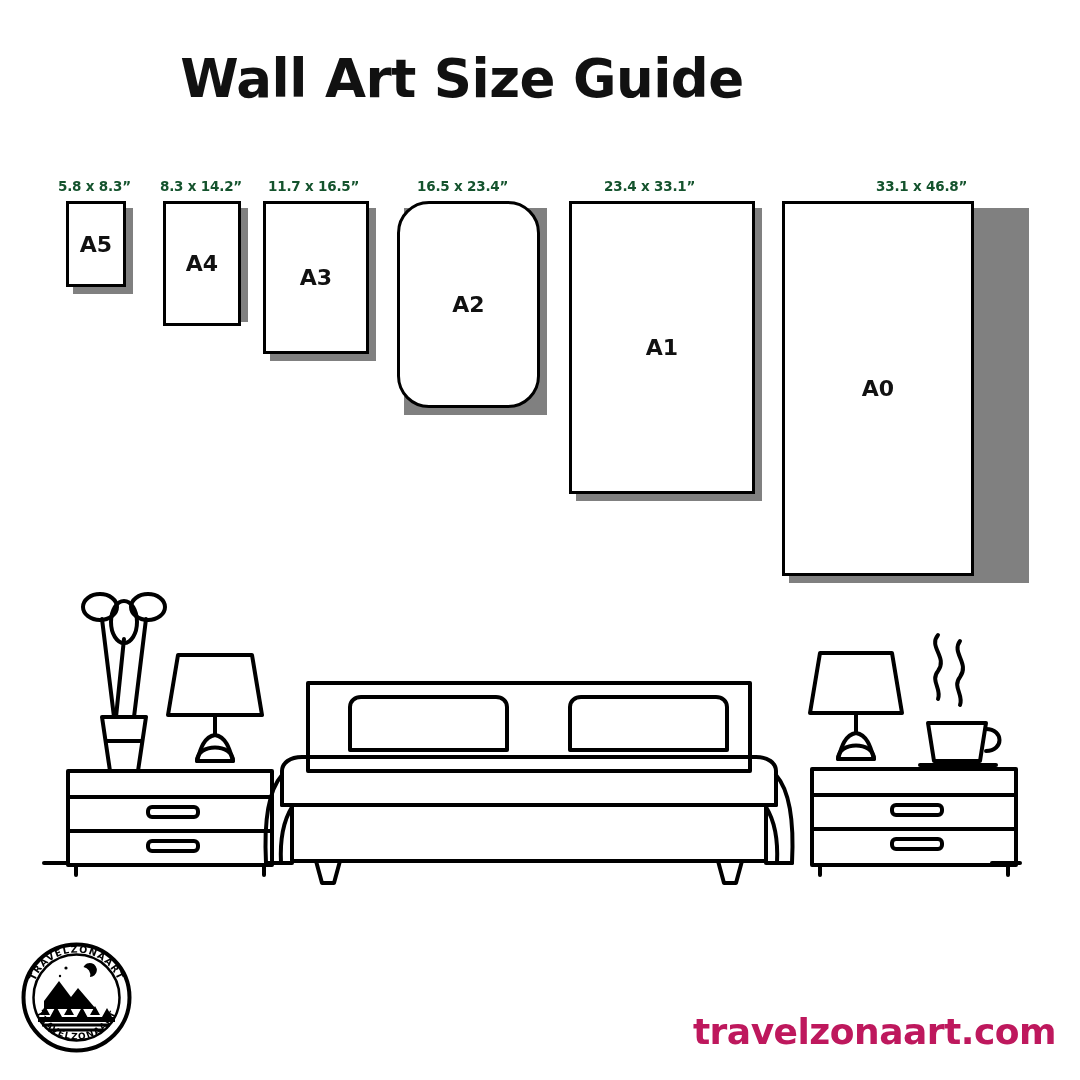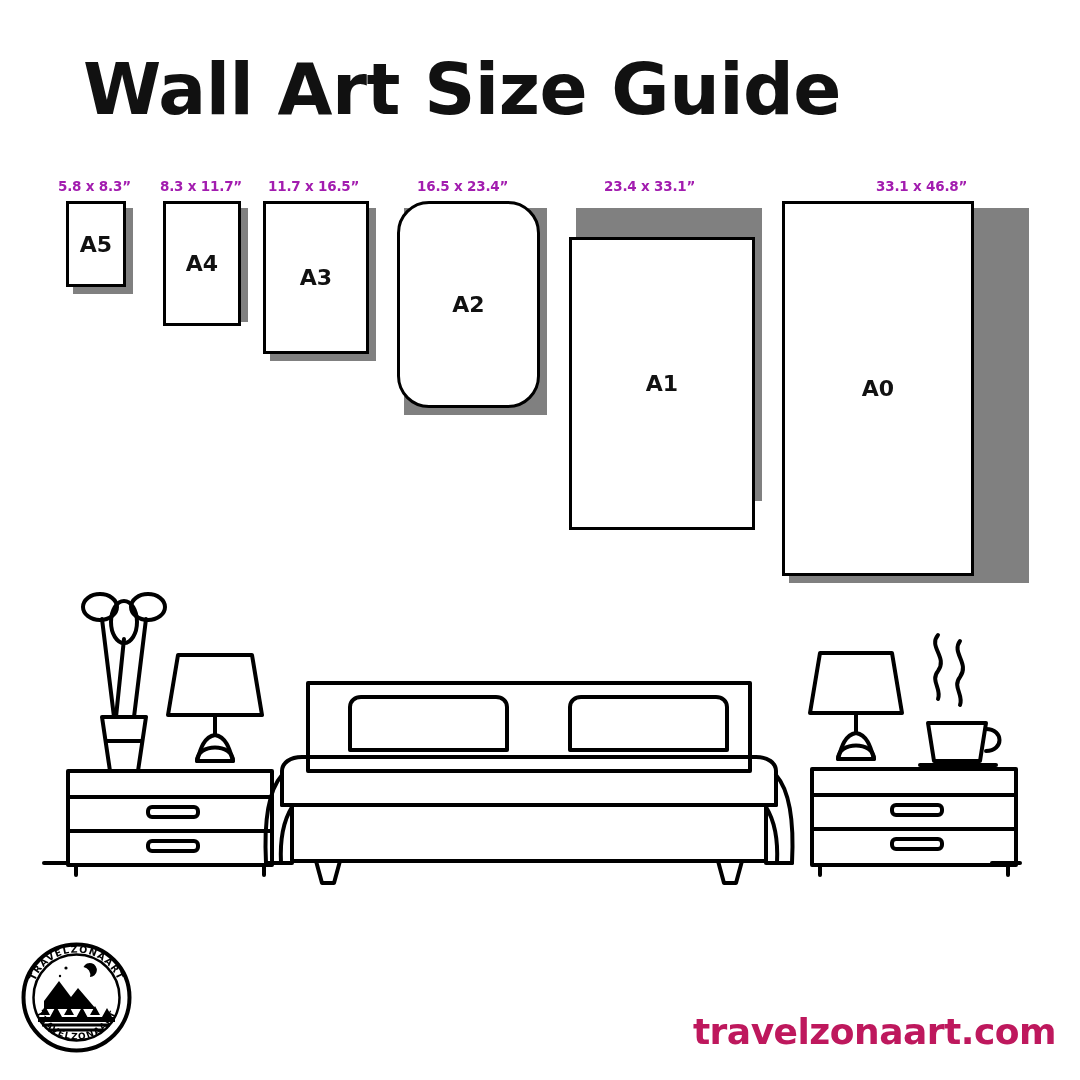--- a/index.html
+++ b/index.html
@@ -15,21 +15,21 @@
     font-family: "DejaVu Sans", "Liberation Sans", sans-serif;
     color: #000000;
   }
 
   #page-title {
     position: absolute;
     top: 48px;
     left: 0;
     width: 924px;
     text-align: center;
-    font-size: 71px;
+    font-size: 53px;
     font-weight: bold;
     letter-spacing: -0.5px;
     color: #111111;
   }
 
   
   #size-chart {
     position: absolute;
     left: 0;
     top: 160px;
@@ -37,21 +37,21 @@
     height: 430px;
   }
   .size-item {
     position: absolute;
   }
   .size-dims {
     position: absolute;
     white-space: nowrap;
     font-size: 13.5px;
     font-weight: bold;
-    color: #a21caf;
+    color: #14532d;
     letter-spacing: -0.2px;
   }
   .frame-shadow {
     position: absolute;
     background: #808080;
   }
   .frame {
     position: absolute;
     background: #ffffff;
     border: 3px solid #000000;
@@ -102,21 +102,21 @@
 
   <div class="size-item">
     <div class="size-dims" style="left:58px; top:18px;">5.8 x 8.3”</div>
     <div class="frame-shadow" style="left:73px; top:48px; width:60px; height:86px;"></div>
     <div class="frame" style="left:66px; top:41px; width:60px; height:86px;">
       <span class="frame-label">A5</span>
     </div>
   </div>
 
   <div class="size-item">
-    <div class="size-dims" style="left:160px; top:18px;">8.3 x 11.7”</div>
+    <div class="size-dims" style="left:160px; top:18px;">8.3 x 14.2”</div>
     <div class="frame-shadow" style="left:170px; top:48px; width:78px; height:114px;"></div>
     <div class="frame" style="left:163px; top:41px; width:78px; height:125px;">
       <span class="frame-label">A4</span>
     </div>
   </div>
 
   <div class="size-item">
     <div class="size-dims" style="left:268px; top:18px;">11.7 x 16.5”</div>
     <div class="frame-shadow" style="left:270px; top:48px; width:106px; height:153px;"></div>
     <div class="frame" style="left:263px; top:41px; width:106px; height:153px;">
@@ -128,21 +128,21 @@
     <div class="size-dims" style="left:417px; top:18px;">16.5 x 23.4”</div>
     <div class="frame-shadow" style="left:404px; top:48px; width:143px; height:207px;"></div>
     <div class="frame" style="left:397px; top:41px; width:143px; height:207px;border-radius:32px;">
       <span class="frame-label">A2</span>
     </div>
   </div>
 
   <div class="size-item">
     <div class="size-dims" style="left:604px; top:18px;">23.4 x 33.1”</div>
     <div class="frame-shadow" style="left:576px; top:48px; width:186px; height:293px;"></div>
-    <div class="frame" style="left:569px; top:41px; width:186px; height:293px;margin-top:36px;">
+    <div class="frame" style="left:569px; top:41px; width:186px; height:293px;">
       <span class="frame-label">A1</span>
     </div>
   </div>
 
   <div class="size-item">
     <div class="size-dims" style="left:876px; top:18px;">33.1 x 46.8”</div>
     <div class="frame-shadow" style="left:789px; top:48px; width:240px; height:375px;"></div>
     <div class="frame" style="left:782px; top:41px; width:192px; height:375px;">
       <span class="frame-label">A0</span>
     </div>

